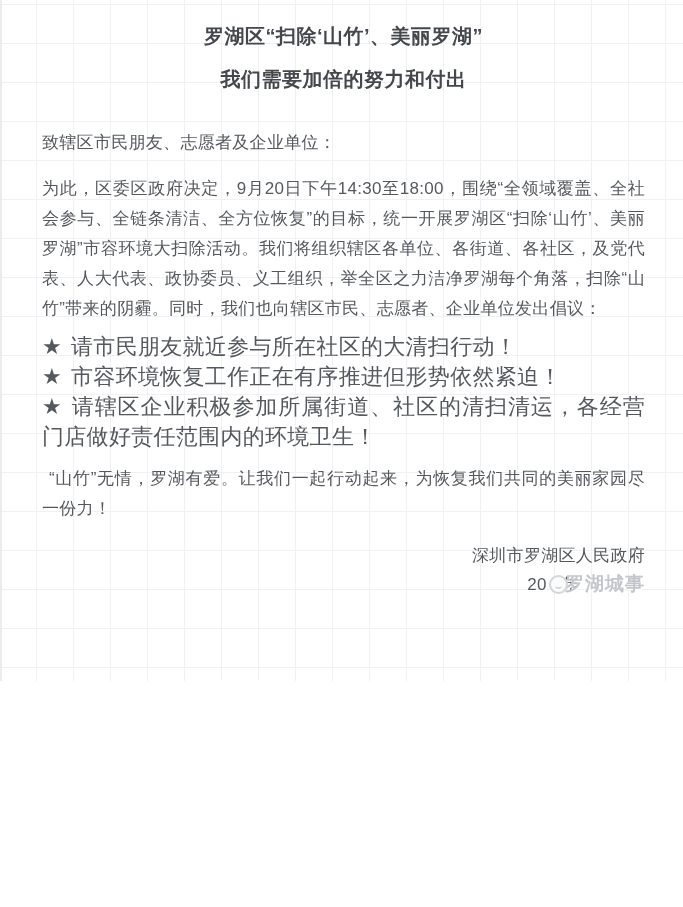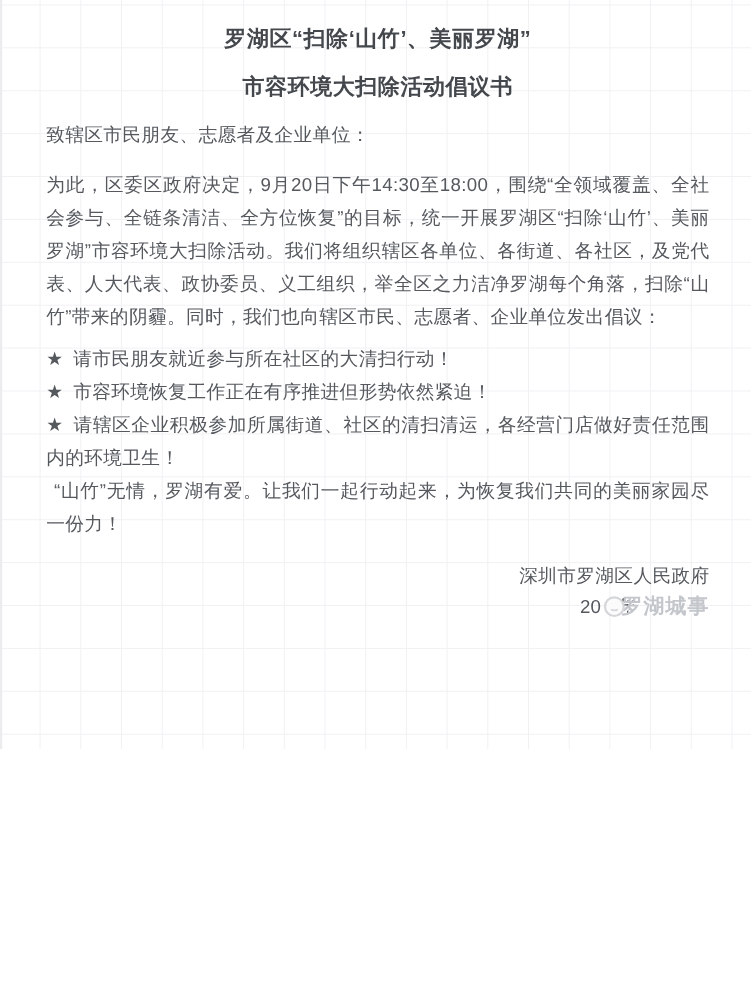--- a/index.html
+++ b/index.html
@@ -36,43 +36,44 @@
     letter-spacing: 0.5px;
     margin-top: 6px;
   }
   .body-text {
     font-size: 17px;
     line-height: 30px;
     text-align: justify;
     letter-spacing: 0.3px;
   }
   .salutation {
-    margin-top: 10px;
+    margin-top: 30px;
     font-family: Liberation Serif, serif;
   }
   .para {
     margin-top: 16px;
   }
   .appeals {
     list-style: none;
     margin: 8px 0 0 0;
     padding: 0;
   }
   .appeal-item {
-    font-size: 17px;
+    font-size: 22px;
     line-height: 30px;
     text-align: justify;
     letter-spacing: 0.3px;
   }
   .star {
     display: inline-block;
     margin-right: 9px;
     color: #55595e;
   }
   .closing {
+    margin-top: 12px;
     text-indent: 7px;
   }
   .contact {
     margin-top: 22px;
   }
   .signatures {
     margin-top: 18px;
     text-align: right;
     font-size: 17px;
     line-height: 28px;
@@ -129,21 +130,21 @@
     text-shadow: 1px 1px 0 #ffffff;
   }
 </style>
 </head>
 <body>
 
 <div class="page">
   <div class="content">
 
     <div class="doc-title">罗湖区“扫除‘山竹’、美丽罗湖”</div>
-    <div class="doc-title">市容环境大扫除活动倡议书</div>
+    <div class="doc-title">我们需要加倍的努力和付出</div>
 
     <div class="body-text salutation">致辖区市民朋友、志愿者及企业单位：</div>
 
 
     <div class="body-text para">为此，区委区政府决定，9月20日下午14:30至18:00，围绕“全领域覆盖、全社会参与、全链条清洁、全方位恢复”的目标，统一开展罗湖区“扫除‘山竹’、美丽罗湖”市容环境大扫除活动。我们将组织辖区各单位、各街道、各社区，及党代表、人大代表、政协委员、义工组织，举全区之力洁净罗湖每个角落，扫除“山竹”带来的阴霾。同时，我们也向辖区市民、志愿者、企业单位发出倡议：</div>
 
     <ul class="appeals">
       <li class="appeal-item"><span class="star">★</span><span>请市民朋友就近参与所在社区的大清扫行动！</span></li>
       <li class="appeal-item"><span class="star">★</span><span>市容环境恢复工作正在有序推进但形势依然紧迫！</span></li>
       <li class="appeal-item"><span class="star">★</span><span>请辖区企业积极参加所属街道、社区的清扫清运，各经营门店做好责任范围内的环境卫生！</span></li>

